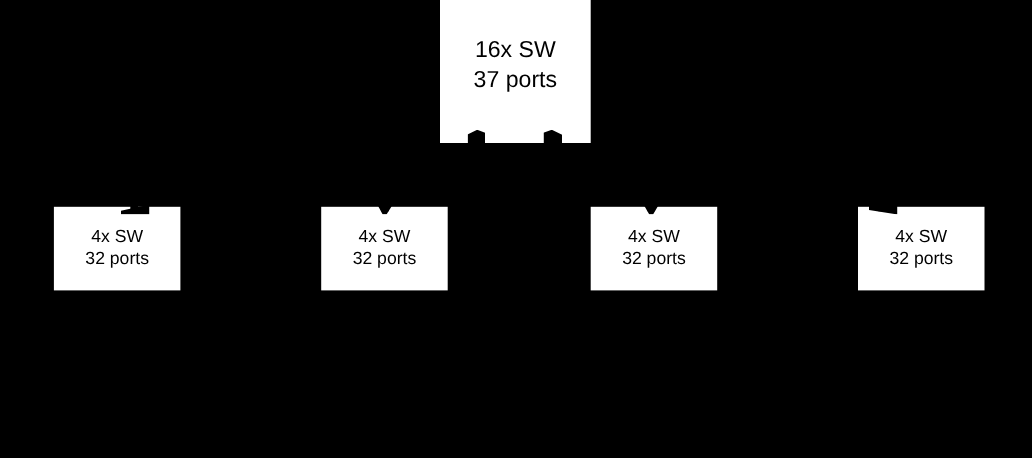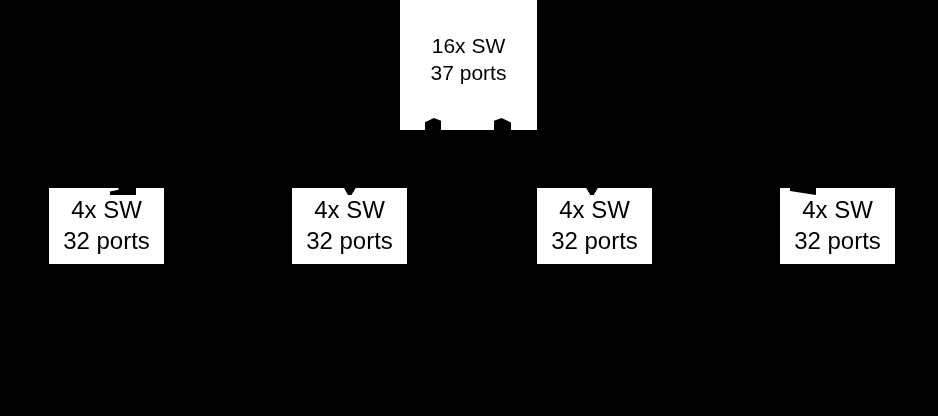--- a/index.html
+++ b/index.html
@@ -39,21 +39,21 @@
     top: -6px;
     width: 137px;
     height: 136px;
     font-size: 21px;
     padding-bottom: 4px;
   }
   .node-leaf {
     width: 115px;
     height: 76px;
     top: 188px;
-    font-size: 24px;
+    font-size: 16px;
   }
   .leaf-0 { left: 49px; }
   .leaf-1 { left: 292px; }
   .leaf-2 { left: 537px; }
   .leaf-3 { left: 780px; }
 
   
   .edges {
     position: absolute;
     left: 0;

